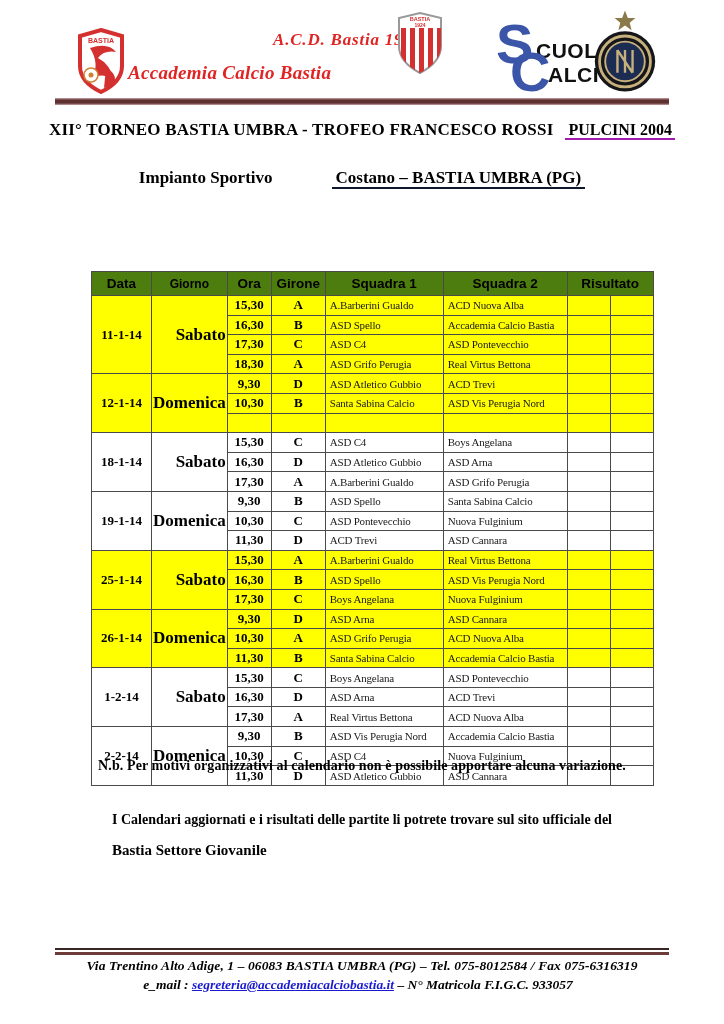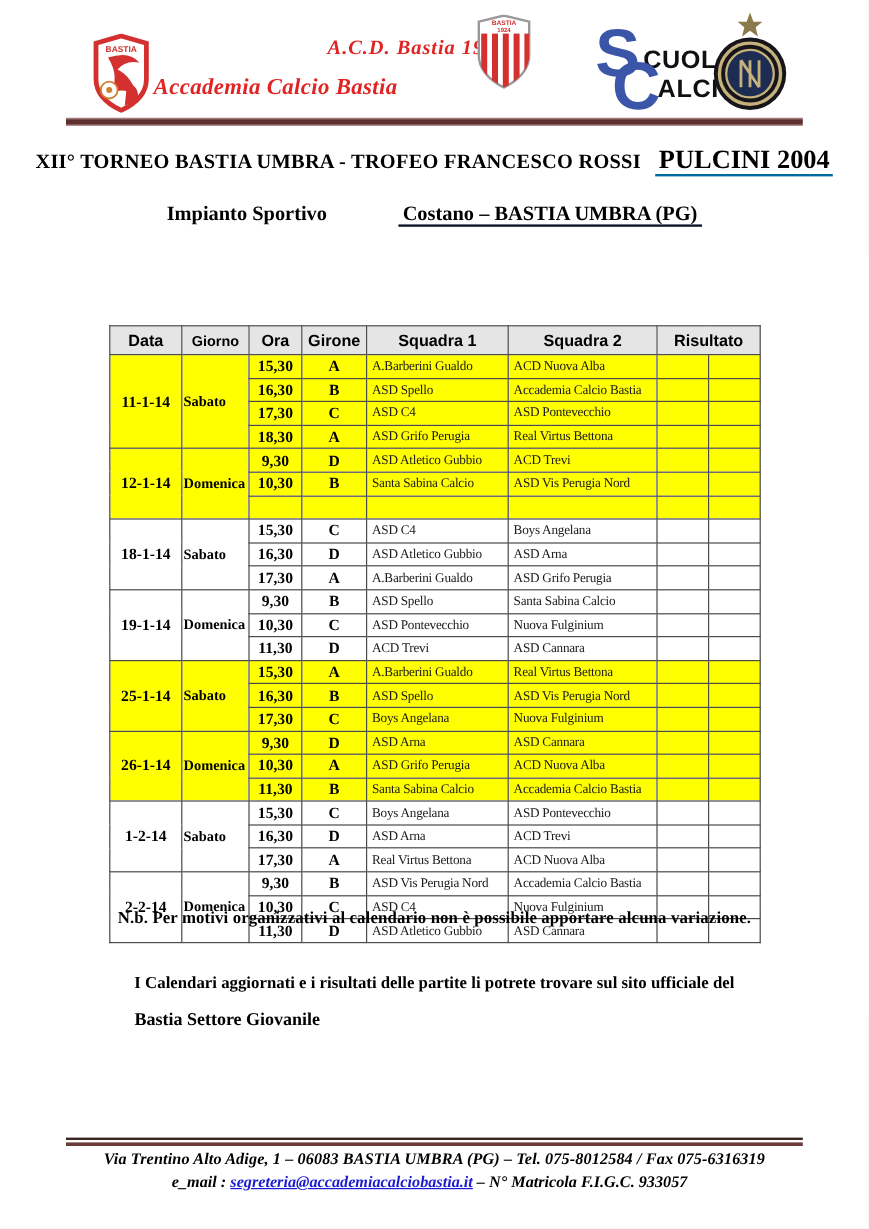--- a/index.html
+++ b/index.html
@@ -23,36 +23,36 @@
   .sc-c{left:16px;top:18px;}
   .sc-word2{left:54px;top:38px;}
   .inter-logo{position:absolute;left:592px;top:8px;}
 
   .rule-top{position:absolute;top:98px;left:55px;right:55px;height:7px;
         background:linear-gradient(#c9a5a5,#5e3030 30%,#5e3030 72%,#c9a5a5);}
 
   
   .title-line{position:absolute;top:120px;left:0;width:724px;text-align:center;white-space:nowrap;}
   .title-main{font-weight:bold;font-size:17px;letter-spacing:.2px;}
-  .title-hl{font-weight:bold;font-size:22px;border-bottom:2px solid #0369a1;padding:0 3px;margin-left:8px;}
+  .title-hl{font-weight:bold;font-size:16px;border-bottom:2px solid #a21caf;padding:0 3px;margin-left:8px;}
   .venue-line{position:absolute;top:168px;left:0;width:724px;text-align:center;white-space:nowrap;}
   .venue-label{font-weight:bold;font-size:17px;margin-right:55px;}
   .venue-value{font-weight:bold;font-size:17px;border-bottom:2px solid #0f172a;padding:0 4px;}
 
   
   .tbl-wrap{position:absolute;top:271px;left:91px;}
   table{border-collapse:collapse;table-layout:fixed;}
   th,td{border:1px solid #4a4a4a;overflow:hidden;white-space:nowrap;}
-  thead th{background:#e5e5e5;font-family:"Liberation Sans",sans-serif;font-weight:bold;
+  thead th{background:#4d7c0f;font-family:"Liberation Sans",sans-serif;font-weight:bold;
         font-size:13.5px;height:21px;text-align:center;}
   thead th.th-giorno{font-size:12px;}
   tbody td{height:16.6px;background:#ffffff;}
   tr.hl td{background:#ffff00;}
   .c-date{font-weight:bold;font-size:13px;text-align:center;}
-  .c-day{font-weight:bold;font-size:12px;text-align:left;}
+  .c-day{font-weight:bold;font-size:17px;text-align:right;}
   .c-time{font-weight:bold;font-size:13px;text-align:center;}
   .c-group{font-weight:bold;font-size:13px;text-align:center;}
   .c-team1,.c-team2{font-family:Liberation Serif, serif;font-size:11px;
         letter-spacing:-.2px;text-align:left;padding-left:4px;color:#1a1a1a;}
 
   
   .nb-note{position:absolute;top:758px;left:0;width:724px;text-align:center;
         font-weight:bold;font-size:14px;letter-spacing:.1px;}
   .info-note{position:absolute;top:812px;left:0;width:724px;text-align:center;
         font-weight:bold;font-size:14px;}

